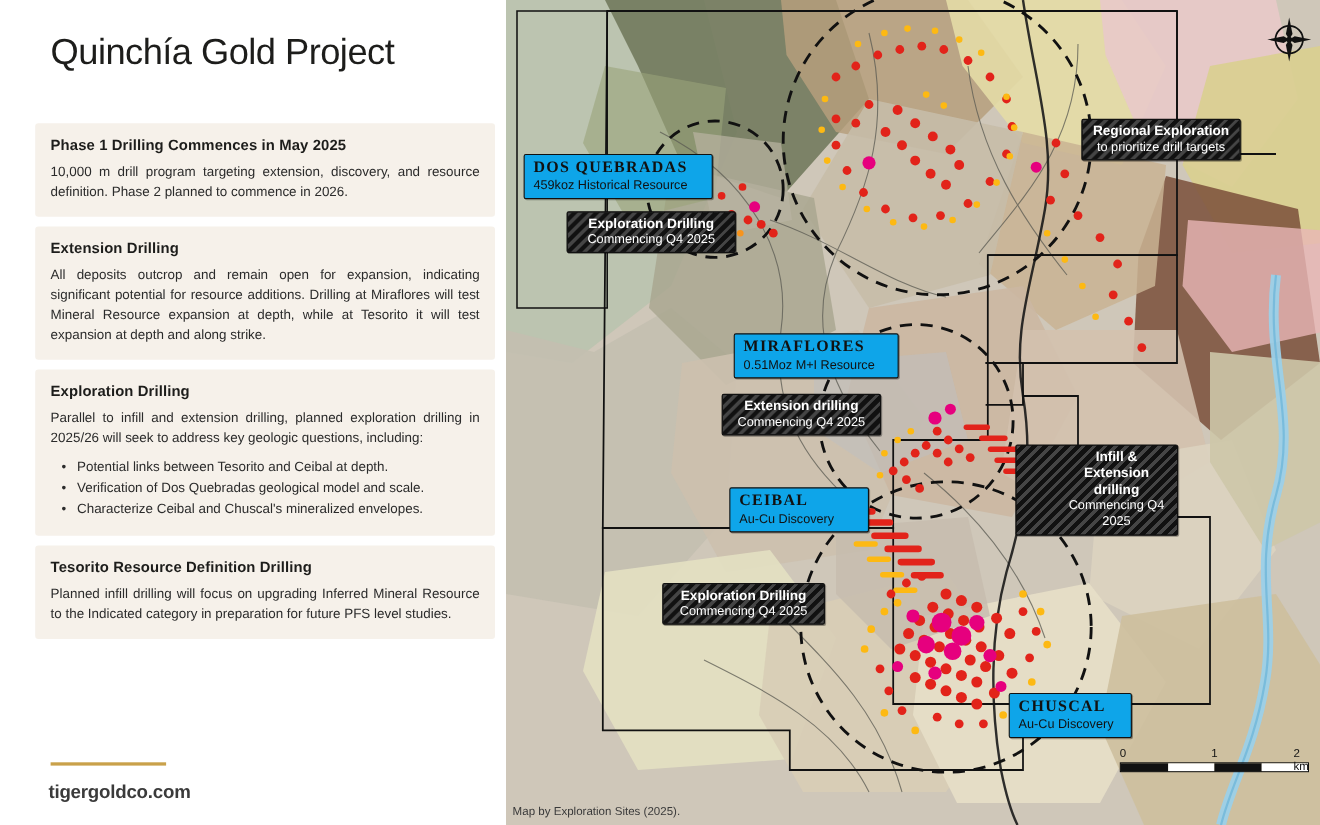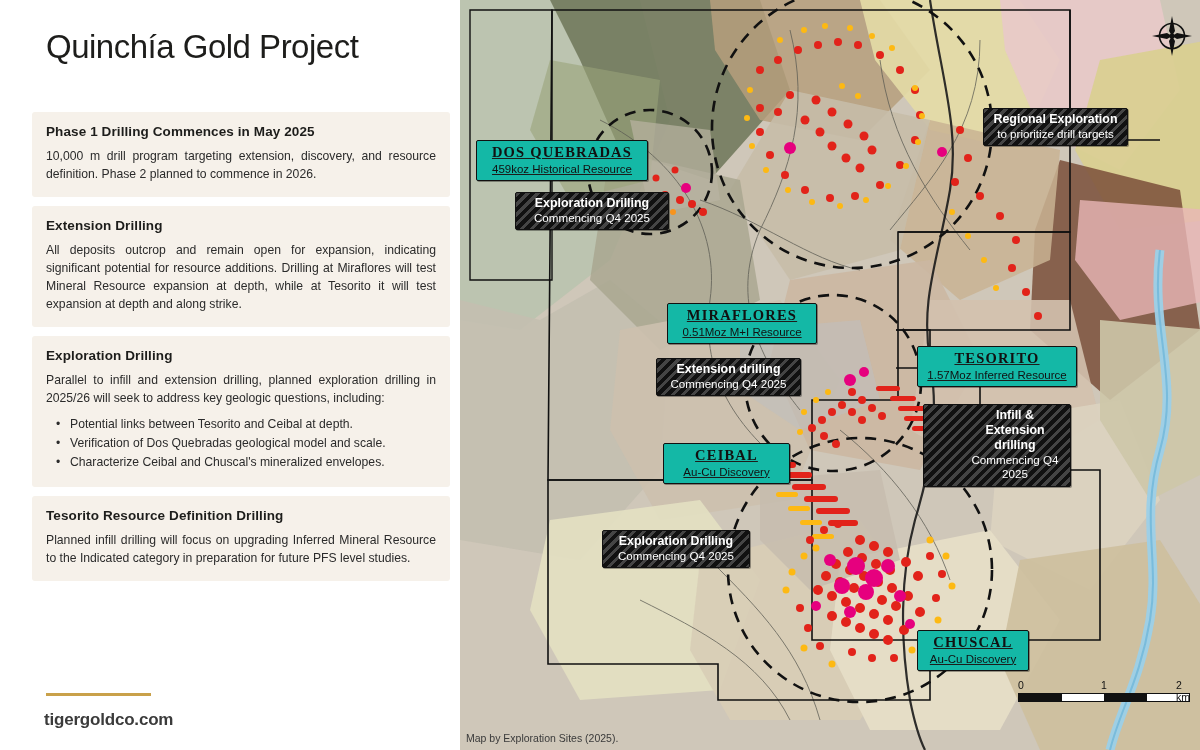--- a/index.html
+++ b/index.html
@@ -61,24 +61,23 @@
     position:absolute; left:450px; top:0; width:750px; height:750px;
     overflow:hidden; background:#cfc6b8;
   }
   .map svg.basemap { position:absolute; left:0; top:0; }
   .credit {
     position:absolute; left:6px; bottom:6px; font-size:10.5px; color:#3a3a3a;
   }
 
   
   .lbl {
-    position:absolute; background:#14b8a6; border:1.6px solid #111;
-    border-radius:2px; padding:3px 8px 4px 8px; text-align:center;
+    position:absolute; background:#0ea5e9; border:1.6px solid #111;
+    border-radius:2px; padding:3px 8px 4px 8px; text-align:left;
     box-shadow:1px 1px 0 rgba(0,0,0,0.35);
-    text-decoration:underline;
   }
   .lbl .n {
     font-family:"Liberation Serif", serif; font-weight:bold;
     font-size:14.5px; letter-spacing:1.2px; color:#111; display:block;
     line-height:1.15;
   }
   .lbl .s {
     font-size:11.5px; color:#111; display:block; line-height:1.25; margin-top:1px;
   }
   .hatch {
@@ -464,24 +463,20 @@
     <div class="lbl" style="left:207px; top:303px; width:150px;">
       <span class="n">MIRAFLORES</span>
       <span class="s">0.51Moz M+I Resource</span>
     </div>
 
     <div class="hatch" style="left:196px; top:358px; width:145px;">
       <span class="n">Extension drilling</span>
       <span class="s">Commencing Q4 2025</span>
     </div>
 
-    <div class="lbl" style="left:457px; top:346px; width:160px;">
-      <span class="n">TESORITO</span>
-      <span class="s">1.57Moz Inferred Resource</span>
-    </div>
 
     <div class="hatch" style="left:463px; top:404px; width:148px;padding-left:44px;">
       <span class="n">Infill &amp; Extension drilling</span>
       <span class="s">Commencing Q4 2025</span>
     </div>
 
     <div class="lbl" style="left:203px; top:443px; width:127px;">
       <span class="n">CEIBAL</span>
       <span class="s">Au-Cu Discovery</span>
     </div>

